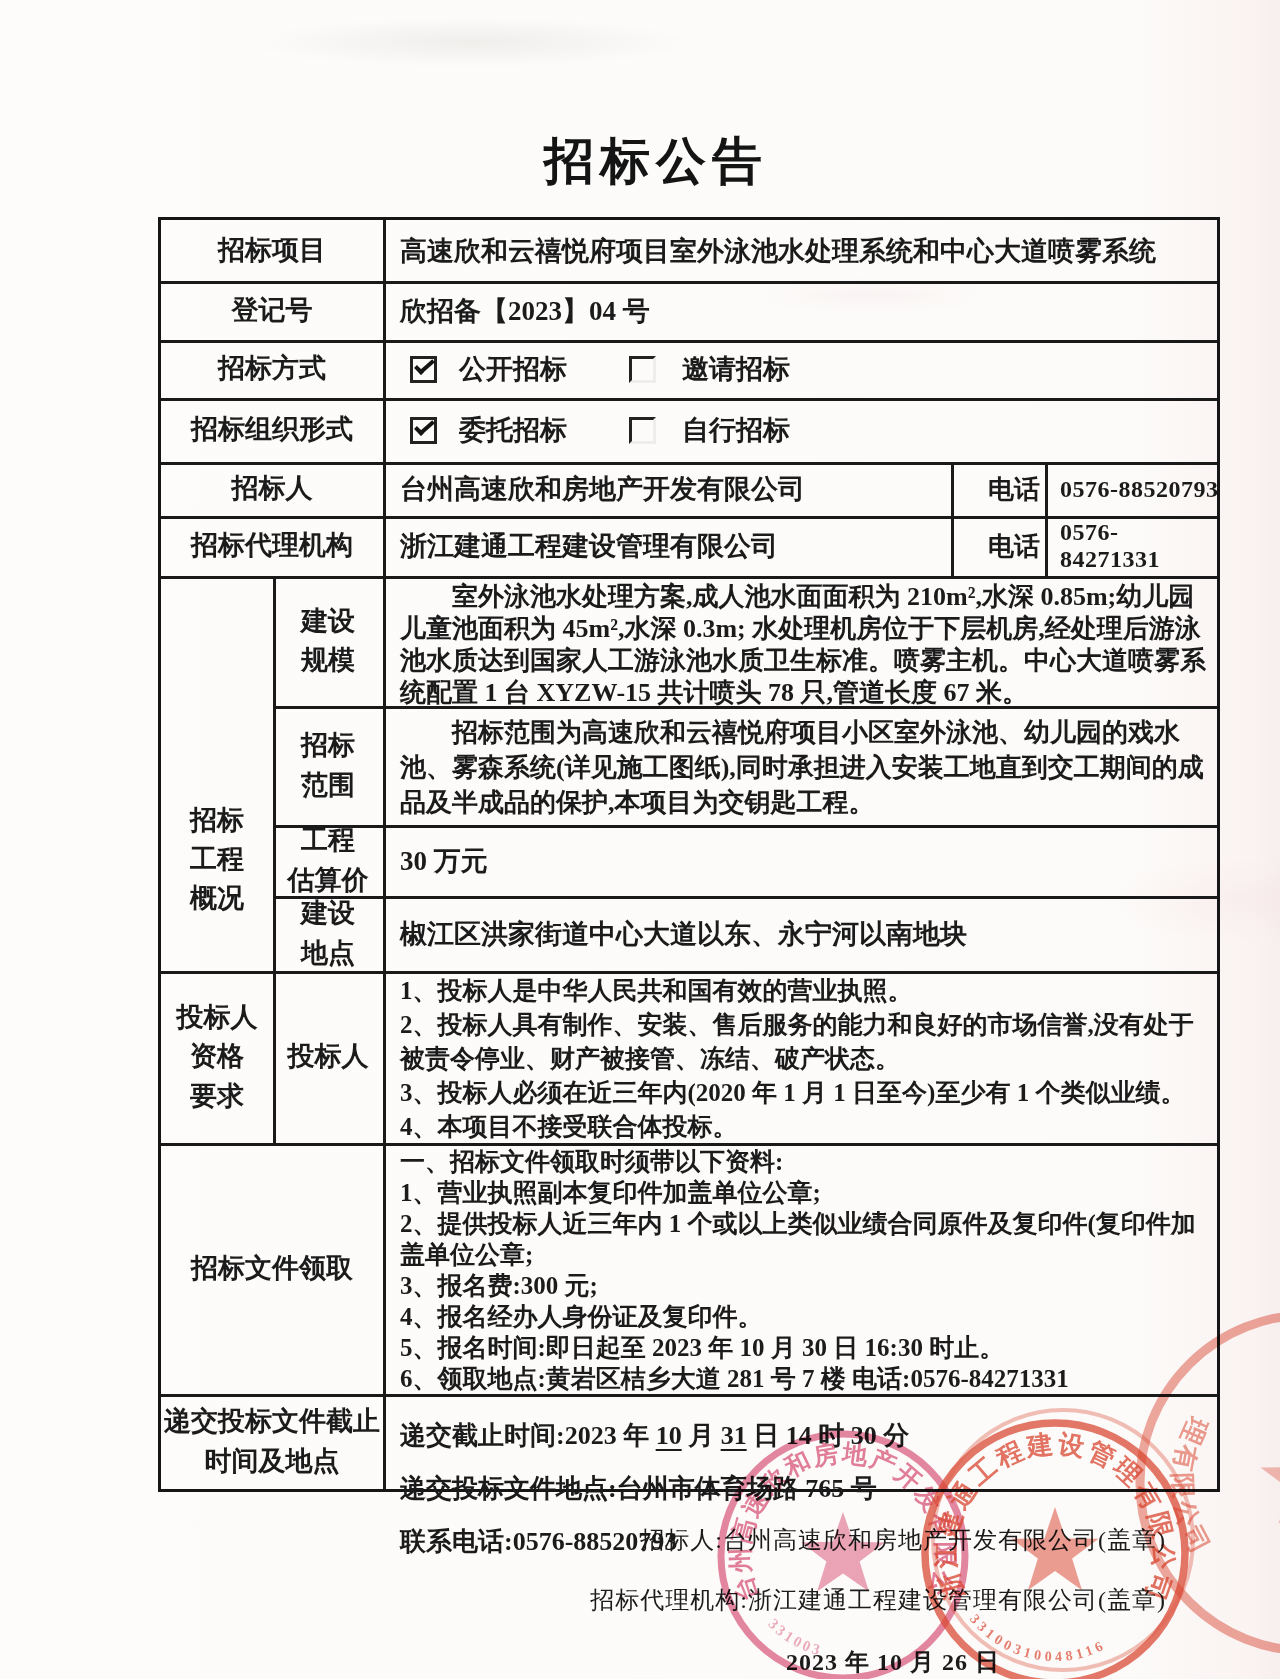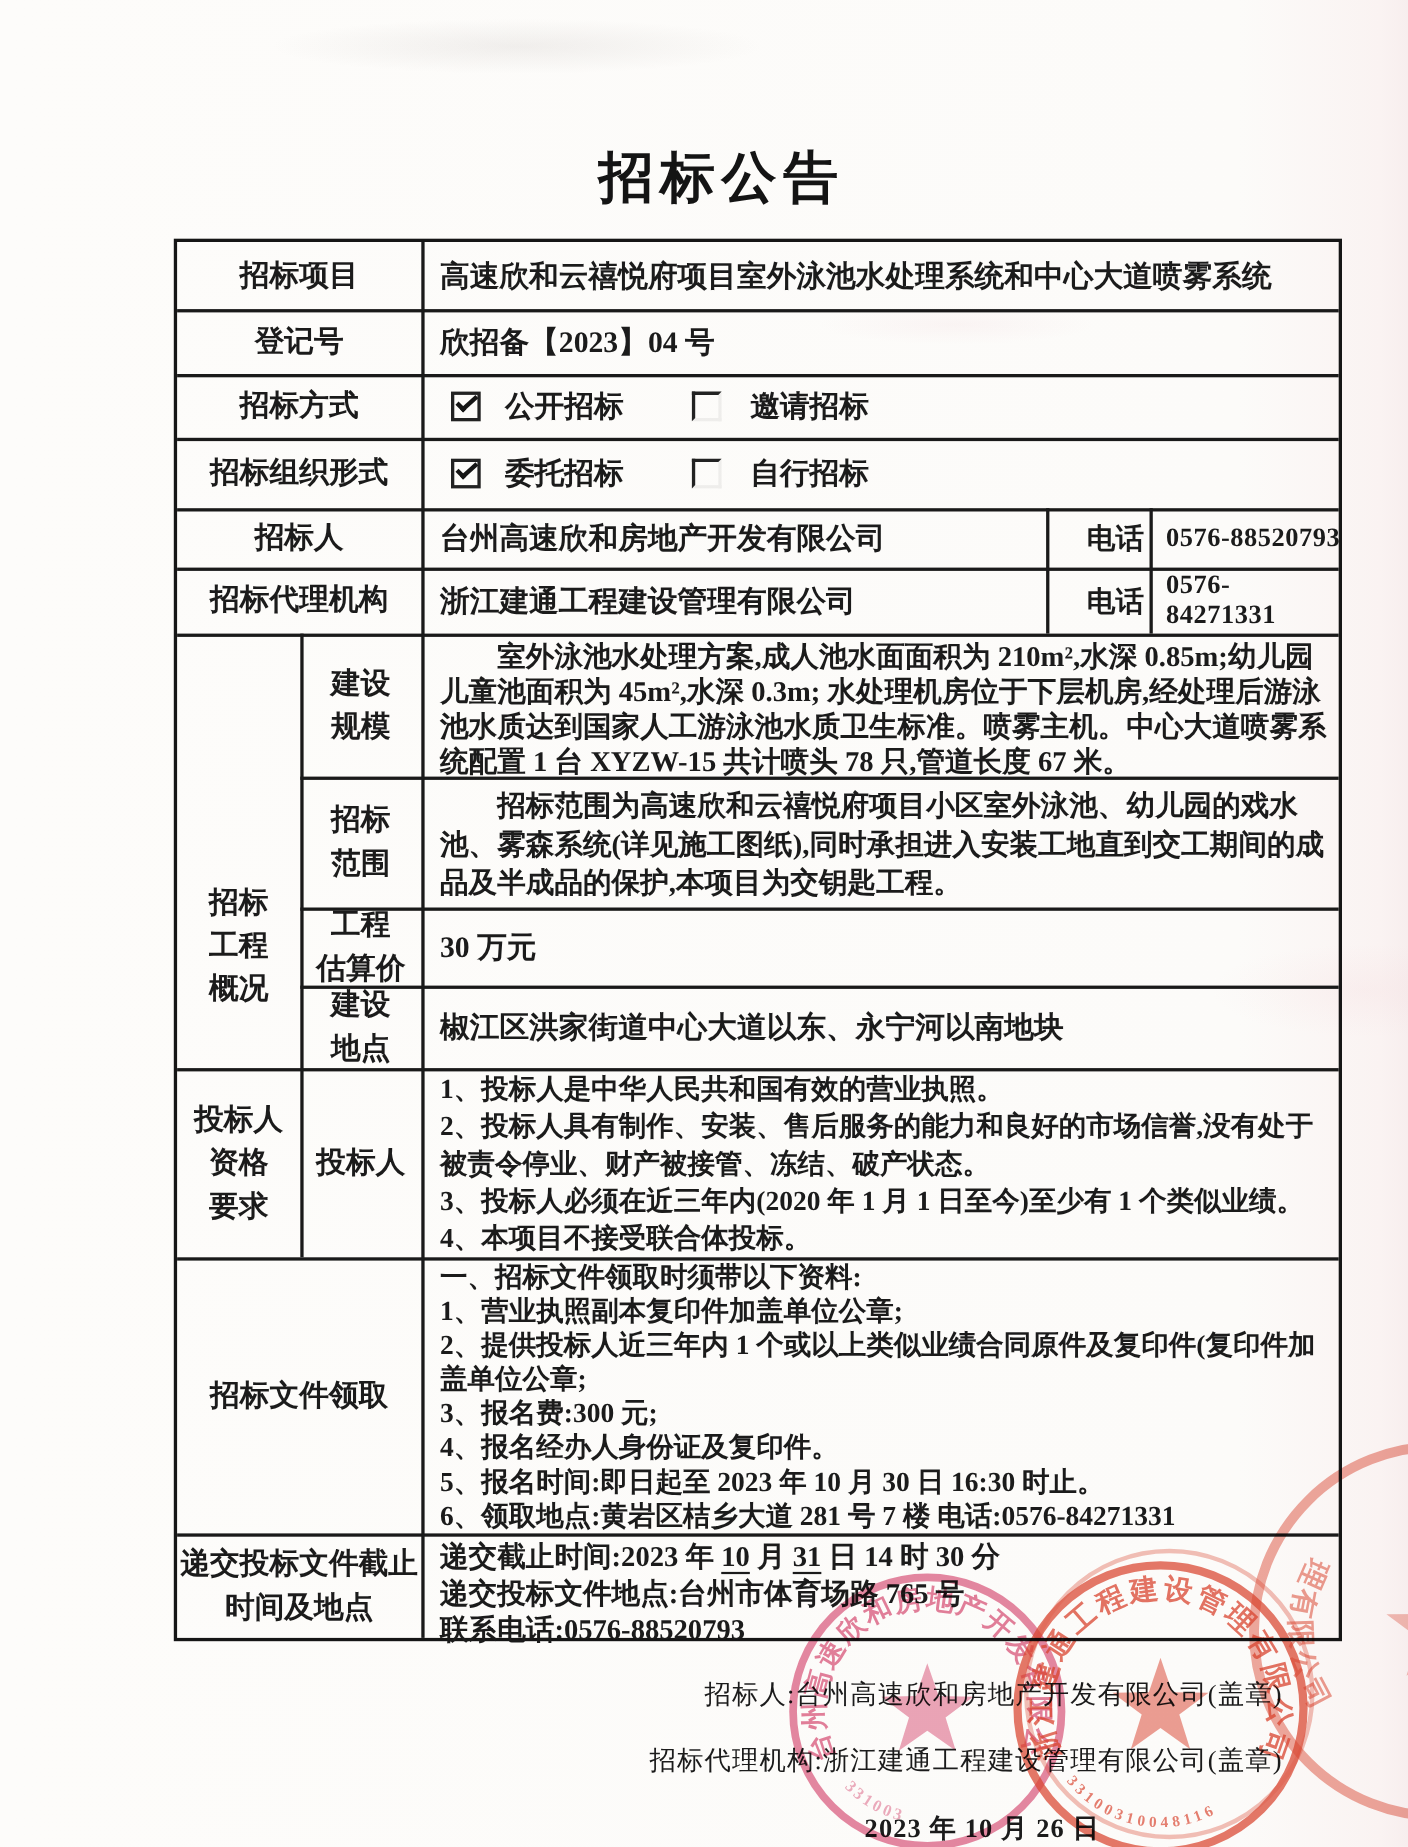--- a/index.html
+++ b/index.html
@@ -24,21 +24,21 @@
   .lbl{align-items:center;justify-content:center;text-align:center;font-size:27px;font-weight:600;white-space:pre-line;line-height:1.45;}
   .val{align-items:center;padding-left:14px;font-size:27px;font-weight:600;}
   .tel{align-items:center;justify-content:center;font-size:26px;font-weight:600;padding-left:32px;}
   .num{align-items:center;padding-left:12px;font-size:24px;font-weight:600;letter-spacing:0.5px;}
   .para{display:block;font-size:26px;font-weight:600;line-height:32px;padding:5px 10px 0 14px;text-indent:2em;}
   .para.scope{line-height:35px;padding-top:9px;}
   .items{display:block;padding:3px 8px 0 14px;font-size:25px;font-weight:600;}
   .items > div{line-height:34px;}
   .items.tight > div{line-height:31px;}
   .sub{display:block;padding:5px 8px 0 14px;font-size:26px;font-weight:600;}
-  .sub > div{line-height:33px;}
+  .sub > div{line-height:33px;margin-top:20px;}
   .u{text-decoration:underline;text-underline-offset:5px;}
   .optrow{align-items:center;padding-left:24px;font-size:27px;font-weight:600;}
   .cb{width:21px;height:21px;border:3px solid #222;position:relative;flex:0 0 auto;box-sizing:content-box;}
   .cb.unchecked{border-right-color:rgba(0,0,0,0.05);border-bottom-color:rgba(0,0,0,0.05);}
   .cb.checked::before{content:"";position:absolute;left:1px;top:9px;width:10px;height:4px;background:#151515;transform:rotate(45deg);}
   .cb.checked::after{content:"";position:absolute;left:4px;top:6px;width:19px;height:4px;background:#151515;transform:rotate(-42deg);}
   .gap1{width:22px;} .gap2{width:62px;} .gap3{width:26px;}
   .sig{position:absolute;right:114px;text-align:right;font-size:24px;font-weight:400;letter-spacing:1px;}
   .date{position:absolute;right:280px;font-size:24px;font-weight:700;letter-spacing:1px;}
   .stamps{position:absolute;left:0;top:0;width:1280px;height:1679px;mix-blend-mode:multiply;pointer-events:none;}

